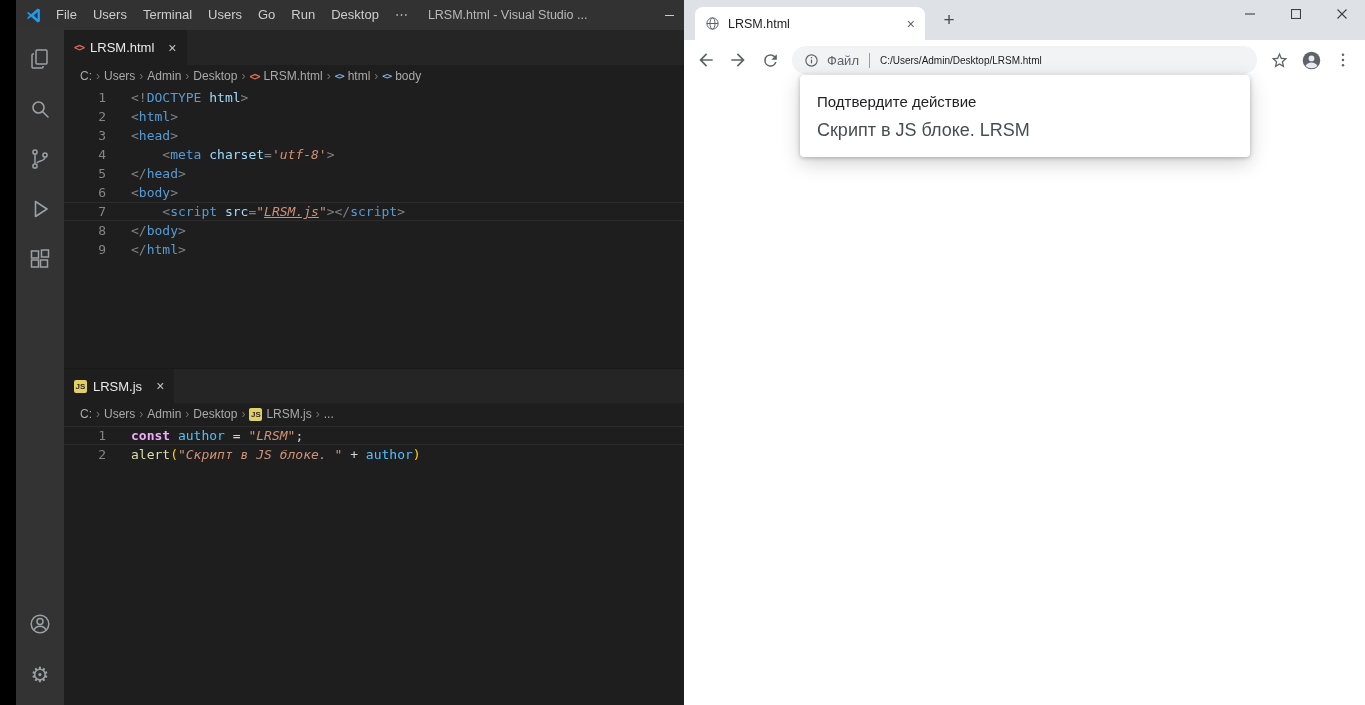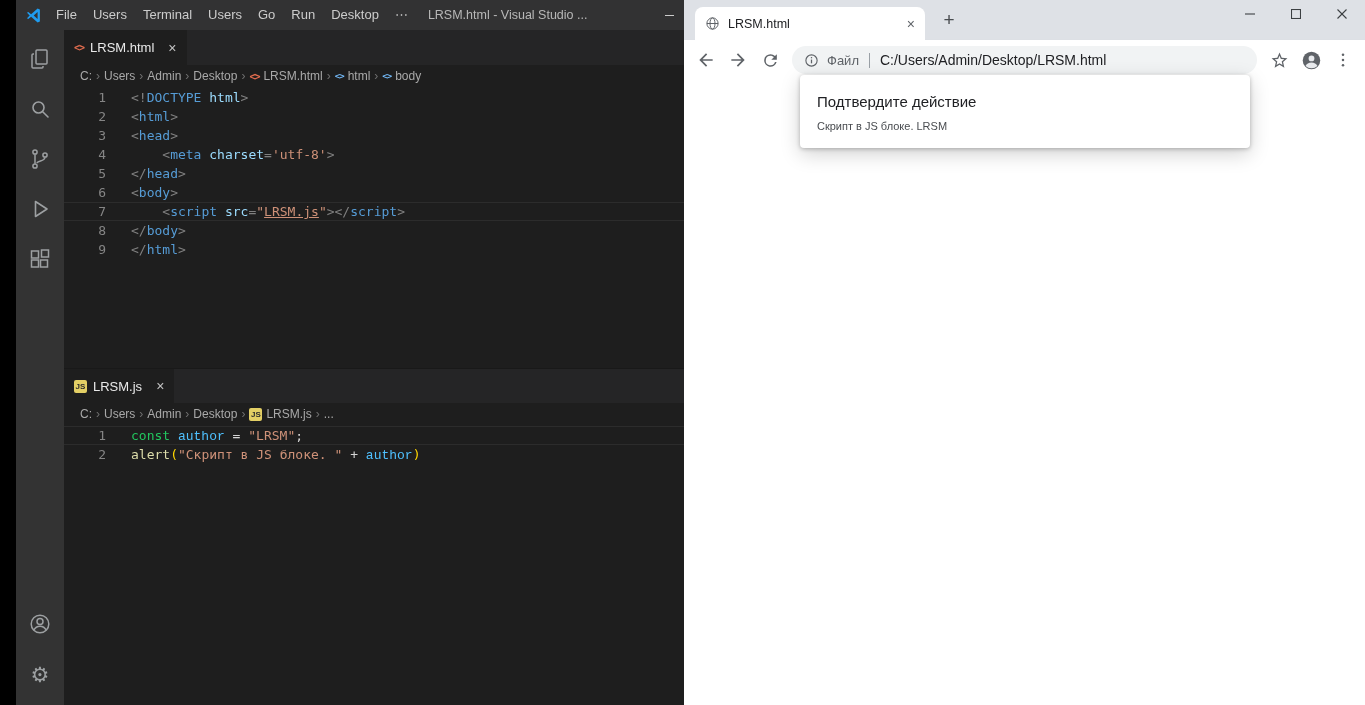--- a/index.html
+++ b/index.html
@@ -39,21 +39,21 @@
   .breadcrumbs { height:22px; display:flex; align-items:center; font-size:12px; color:#a9a9a9; padding-left:16px; flex:0 0 22px; white-space:nowrap; }
   .bc-sep { color:#6f6f6f; margin:0 4px; }
   .bc-item { display:inline-flex; align-items:center; gap:4px; }
   .codewrap { position:relative; flex:1; overflow:hidden; }
   .code { position:absolute; top:1px; left:0; right:0; font-family:"DejaVu Sans Mono", monospace; font-size:13px; line-height:19px; }
   .row { display:flex; height:19px; }
   .gutter { flex:0 0 42px; text-align:right; color:#858585; }
   .linetext { white-space:pre; padding-left:25px; color:#d4d4d4; }
   .cur { box-shadow: inset 0 1px 0 #2c2c2c, inset 0 -1px 0 #2c2c2c; }
   .p { color:#808080; } .tag { color:#569cd6;margin-top:40px; } .attr { color:#9cdcfe; }
-  .str { color:#ce9178; } .kw { color:#22c55e; } .cvar { color:#4fc1ff;font-family:Liberation Mono, monospace; }
+  .str { color:#ce9178;font-style:italic; } .kw { color:#f0abfc;font-weight:bold; } .cvar { color:#4fc1ff; }
   .fn { color:#dcdcaa; } .pl { color:#d4d4d4; } .br { color:#ffd700; }
   .link { text-decoration:underline; }
   .minimap { position:absolute; top:3px; right:14px; width:58px; }
   .mini-row { height:2px; margin-bottom:1px; font-size:0; white-space:nowrap; overflow:hidden; }
   .mini-seg { display:inline-block; height:2px; opacity:.65; }
 
   .ic-html { color:#e36d4f; font-weight:700; font-size:10px; font-family:"DejaVu Sans Mono",monospace; letter-spacing:-1px; }
   .ic-js { background:#e3cf65; color:#2b2b2b; font-size:8px; font-weight:700; width:13px; height:13px;
     display:inline-flex; align-items:center; justify-content:center; border-radius:2px; font-family:"Liberation Sans",sans-serif; }
   .ic-tag { color:#75beff; font-weight:700; font-size:9px; font-family:"DejaVu Sans Mono",monospace; letter-spacing:-1px; }
@@ -67,26 +67,26 @@
   .ctab-close { color:#5f6368; font-size:14px; line-height:1; }
   .newtab { position:absolute; left:252px; bottom:7px; width:26px; height:26px; display:flex; align-items:center;
     justify-content:center; color:#494c50; font-size:19px; border-radius:50%; }
   .cwin { position:absolute; right:0; top:0; display:flex; }
   .cwin-btn { width:46px; height:28px; display:flex; align-items:center; justify-content:center; }
   .toolbar { height:40px; background:#ffffff; display:flex; align-items:center; padding:0 6px; box-shadow:0 1px 2px rgba(0,0,0,.10); }
   .nav-btn { width:32px; height:32px; display:flex; align-items:center; justify-content:center; flex:0 0 32px; }
   .omnibox { flex:1; height:28px; background:#f1f3f4; border-radius:14px; display:flex; align-items:center; margin:0 6px; padding:0 12px; overflow:hidden; }
   .omni-chip { font-size:13px; color:#5f6368; margin-left:8px; }
   .omni-sep { width:1px; height:15px; background:#9aa0a6; margin:0 10px; flex:0 0 1px; }
-  .omni-url { font-size:14px; color:#202124; white-space:nowrap; }
+  .omni-url { font-size:10px; color:#202124; white-space:nowrap; }
   .page { position:absolute; top:80px; left:0; right:0; bottom:0; background:#ffffff; }
   .dialog { position:absolute; left:116px; top:75px; width:450px; background:#ffffff; border-radius:4px;
     padding:16px 17px; box-shadow:0 1px 4px rgba(0,0,0,.25), 0 6px 20px rgba(0,0,0,.18); z-index:20; }
   .dtitle { font-size:15px; color:#202124; margin:2px 0 10px; }
-  .dmsg { font-size:11px; color:#494c50; }
+  .dmsg { font-size:18px; color:#494c50; }
   .dactions { display:flex; justify-content:flex-end; margin-top:16px; }
   .okbtn { background:#1a73e8; color:#fff; border:none; border-radius:4px; height:32px; min-width:66px;
     font-size:13px; font-weight:700; font-family:"Liberation Sans",sans-serif; cursor:pointer; }
 </style>
 </head>
 <body>
 
 <div class="vscode">
   <div class="titlebar">
     <span class="vs-logo">

